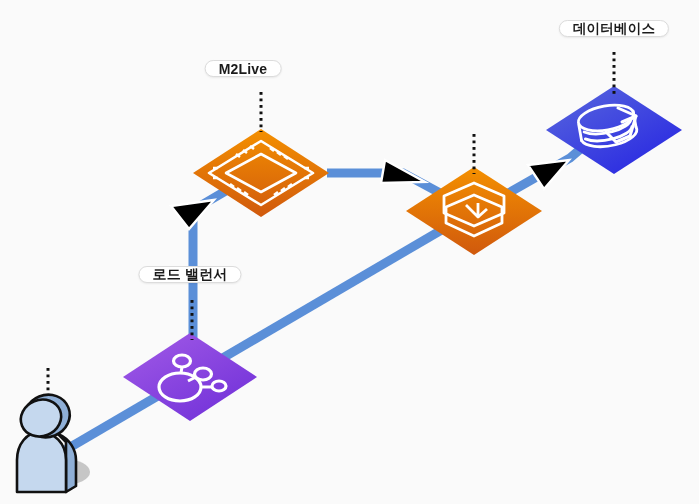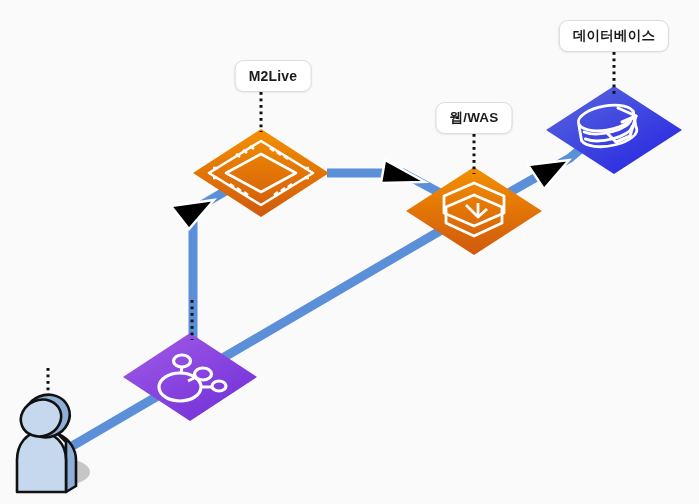--- a/index.html
+++ b/index.html
@@ -33,21 +33,21 @@
     border-radius: 9px;
     box-shadow: 0 1px 2px rgba(0,0,0,0.07);
     color: #1b1b1b;
     font-size: 14px;
     font-weight: bold;
     letter-spacing: 0.2px;
     white-space: nowrap;
     display: flex;
     align-items: center;
     justify-content: center;
-    height: 32px;
+    height: 17px;
     padding: 0 13px;
     box-sizing: border-box;
     transform: translateX(-50%);
   }
   .label-box.small { font-size: 13.5px; }
 
   
   .leader {
     position: absolute;
     width: 3px;
@@ -136,20 +136,23 @@
           <ellipse cx="82" cy="43" rx="8.5" ry="6"></ellipse>
           <ellipse cx="98" cy="55" rx="7" ry="5"></ellipse>
           <path d="M 61 36 L 60 42" stroke-width="3"></path>
           <path d="M 75 46 L 67 50" stroke-width="3"></path>
           <path d="M 91 56 L 80 56" stroke-width="3"></path>
         </g>
       </svg>
     </div>
 
     <div class="leader" style="left:192px; top:300px; height:40px;"></div>
+    <div class="label-box" style="left:190px; top:266px;">
+      <span>로드 밸런서</span>
+    </div>
 
     <div class="node" style="left:261px; top:173px;">
       <svg width="140" height="92" viewBox="0 0 140 92" xmlns="http://www.w3.org/2000/svg">
         <polygon points="70,2 138,46 70,90 2,46" fill="url(#gOrange)"></polygon>
         <g fill="none" stroke="#ffffff" stroke-width="2.6" stroke-linejoin="round">
 
           <polygon points="70,14 122,46 70,78 18,46"></polygon>
 
           <polygon points="70,27 105,46 70,65 35,46"></polygon>
 
@@ -162,43 +165,40 @@
           <path d="M 57 68 L 53 65 M 50 64 L 46 61 M 43 60 L 39 57"></path>
 
           <path d="M 27 41 L 22 41 M 27 51 L 22 51"></path>
 
           <path d="M 113 41 L 118 41 M 113 51 L 118 51"></path>
         </g>
       </svg>
     </div>
 
     <div class="leader" style="left:261px; top:92px; height:40px;"></div>
-    <div class="label-box" style="left:273px; top:60px;">
+    <div class="label-box" style="left:243px; top:60px;">
       <span>M2Live</span>
     </div>
 
     <div class="node" style="left:474px; top:211px;">
       <svg width="140" height="92" viewBox="0 0 140 92" xmlns="http://www.w3.org/2000/svg">
         <polygon points="70,2 138,46 70,90 2,46" fill="url(#gOrange)"></polygon>
         <g fill="none" stroke="#ffffff" stroke-width="2.8" stroke-linejoin="round">
 
           <path d="M 70 18 L 100 31 L 100 48 L 70 61 L 40 48 L 40 31 Z"></path>
 
           <path d="M 70 30 L 98 42 L 98 58 L 70 71 L 42 58 L 42 42 Z"></path>
 
           <path d="M 62 40 L 74 52 L 74 38"></path>
           <path d="M 74 52 L 83 44"></path>
         </g>
       </svg>
     </div>
 
     <div class="leader" style="left:474px; top:134px; height:40px;"></div>
-    <div class="label-box small" style="left:474px; top:102px;">
-      <span>웹/WAS</span>
-    </div>
 
     <div class="node" style="left:614px; top:130px;">
       <svg width="140" height="92" viewBox="0 0 140 92" xmlns="http://www.w3.org/2000/svg">
         <polygon points="70,2 138,46 70,90 2,46" fill="url(#gBlue)"></polygon>
         <g fill="none" stroke="#ffffff" stroke-width="2.8" stroke-linejoin="round" stroke-linecap="round">
 
           <ellipse cx="62" cy="34" rx="28" ry="12" transform="rotate(-10 62 34)"></ellipse>
           <path d="M 34 36 L 34 52" transform="rotate(-10 62 34)"></path>
           <path d="M 90 32 L 90 48" transform="rotate(-10 62 34)"></path>
           <path d="M 34 52 A 28 12 0 0 0 90 48" transform="rotate(-10 62 34)"></path>

